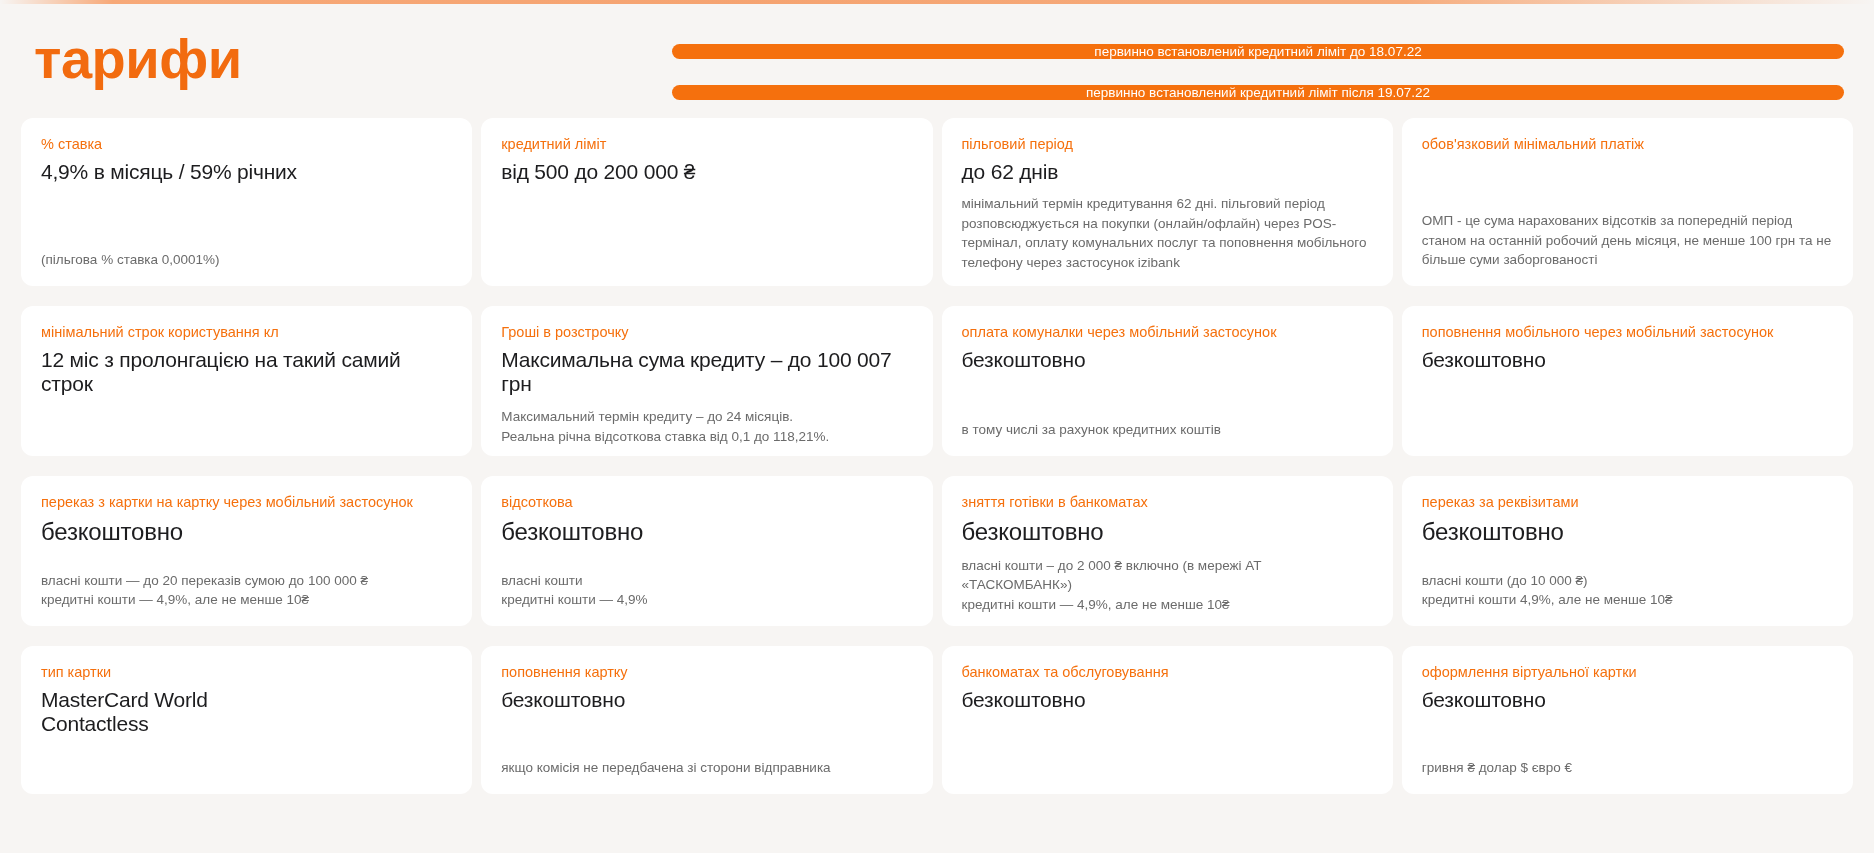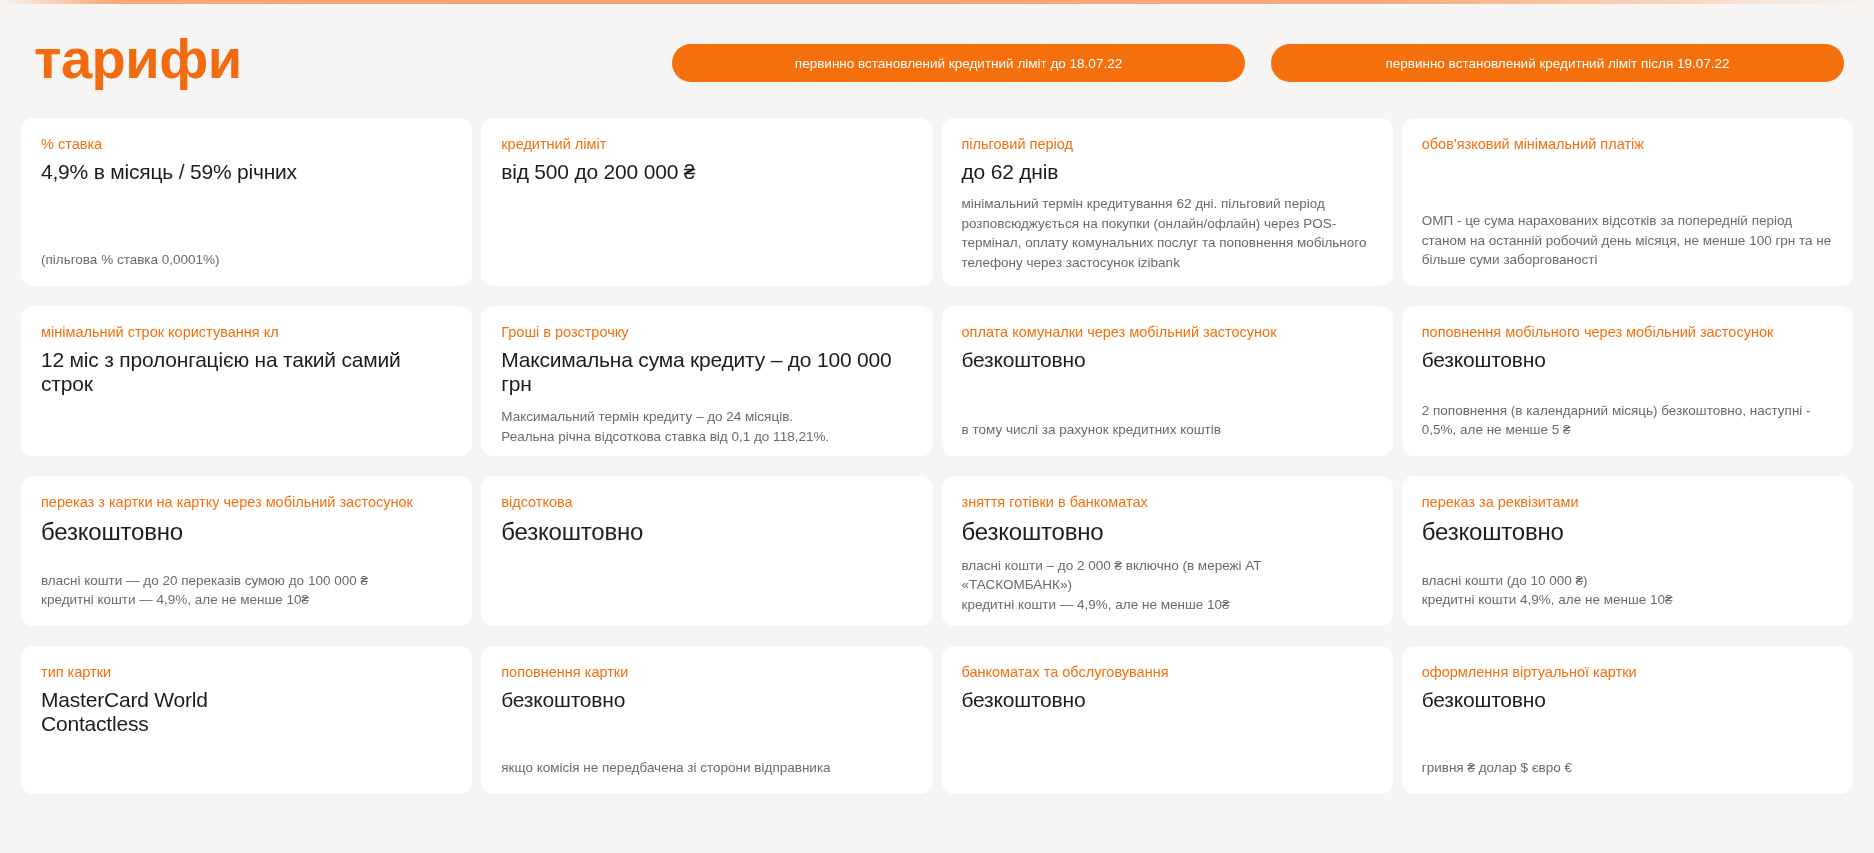--- a/index.html
+++ b/index.html
@@ -43,20 +43,21 @@
     margin-left: 4px;
     line-height: 1;
   }
   .pills {
     position: absolute;
     left: 642px;
     right: 12px;
     top: 44px;
     display: flex;
     gap: 26px;
+    flex-direction: column;
   }
   .pill {
     flex: 1 1 0;
     height: 38px;
     border-radius: 19px;
     background: #f5700d;
     color: #ffffff;
     font-size: 13.5px;
     display: flex;
     align-items: center;
@@ -154,50 +155,51 @@
 
   <div class="grid row-2" style="margin-top:20px">
     <div class="card">
       <div class="card-label">мінімальний строк користування кл</div>
       <div class="card-value">12 міс з пролонгацією на такий самий строк</div>
       <div class="spacer"></div>
       <div class="card-note"></div>
     </div>
     <div class="card">
       <div class="card-label">Гроші в розстрочку</div>
-      <div class="card-value">Максимальна сума кредиту – до 100 000 грн</div>
+      <div class="card-value">Максимальна сума кредиту – до 100 007 грн</div>
       <div class="card-note" style="white-space:pre-line">Максимальний термін кредиту – до 24 місяців.
 Реальна річна відсоткова ставка від 0,1 до 118,21%.</div>
     </div>
     <div class="card">
       <div class="card-label">оплата комуналки через мобільний застосунок</div>
       <div class="card-value">безкоштовно</div>
       <div class="spacer"></div>
       <div class="card-note">в тому числі за рахунок кредитних коштів</div>
     </div>
     <div class="card">
       <div class="card-label">поповнення мобільного через мобільний застосунок</div>
       <div class="card-value">безкоштовно</div>
       <div class="spacer"></div>
-      <div class="card-note">2 поповнення (в календарний місяць) безкоштовно, наступні - 0,5%, але не менше 5 ₴</div>
     </div>
   </div>
 
   <div class="grid row-3" style="margin-top:20px">
     <div class="card">
       <div class="card-label">переказ з картки на картку через мобільний застосунок</div>
       <div class="card-value small">безкоштовно</div>
       <div class="spacer"></div>
       <div class="card-note" style="white-space:pre-line">власні кошти — до 20 переказів сумою до 100 000 ₴
 кредитні кошти — 4,9%, але не менше 10₴</div>
     </div>
     <div class="card">
       <div class="card-label">відсоткова</div>
       <div class="card-value small">безкоштовно</div>
       <div class="spacer"></div>
+      <div class="card-note" style="white-space:pre-line">власні кошти
+кредитні кошти — 4,9%</div>
     </div>
     <div class="card">
       <div class="card-label">зняття готівки в банкоматах</div>
       <div class="card-value small">безкоштовно</div>
       <div class="spacer"></div>
       <div class="card-note" style="white-space:pre-line">власні кошти – до 2 000 ₴ включно (в мережі АТ «ТАСКОМБАНК»)
 кредитні кошти — 4,9%, але не менше 10₴</div>
     </div>
     <div class="card">
       <div class="card-label">переказ за реквізитами</div>
@@ -209,21 +211,21 @@
   </div>
 
   <div class="grid row-4" style="margin-top:20px">
     <div class="card">
       <div class="card-label">тип картки</div>
       <div class="card-value" style="max-width:210px">MasterCard World Contactless</div>
       <div class="spacer"></div>
       <div class="card-note"></div>
     </div>
     <div class="card">
-      <div class="card-label">поповнення картки</div>
+      <div class="card-label">поповнення картку</div>
       <div class="card-value">безкоштовно</div>
       <div class="spacer"></div>
       <div class="card-note">якщо комісія не передбачена зі сторони відправника</div>
     </div>
     <div class="card">
       <div class="card-label">банкоматах та обслуговування</div>
       <div class="card-value">безкоштовно</div>
       <div class="spacer"></div>
       <div class="card-note"></div>
     </div>

